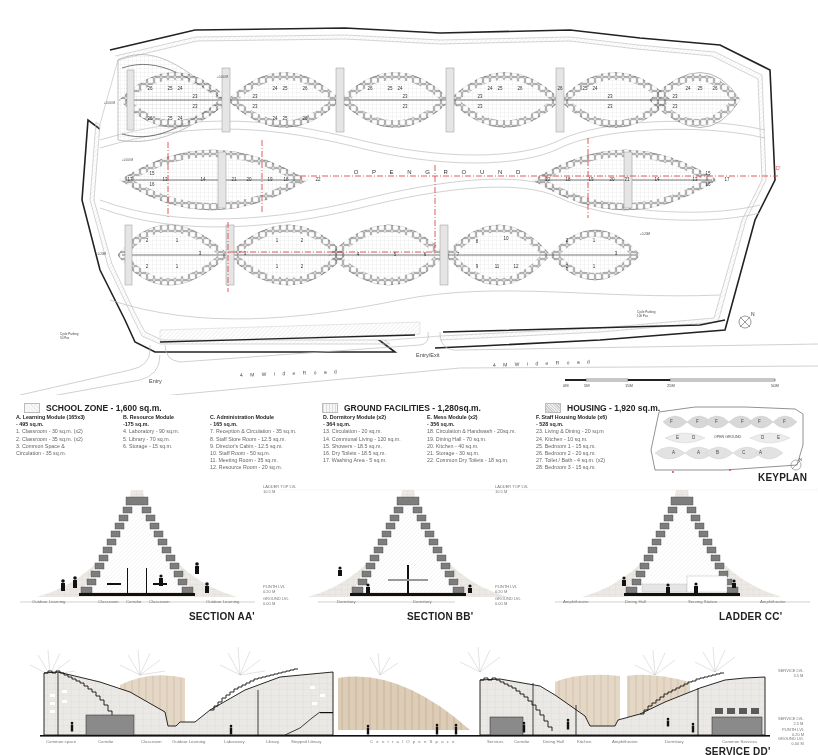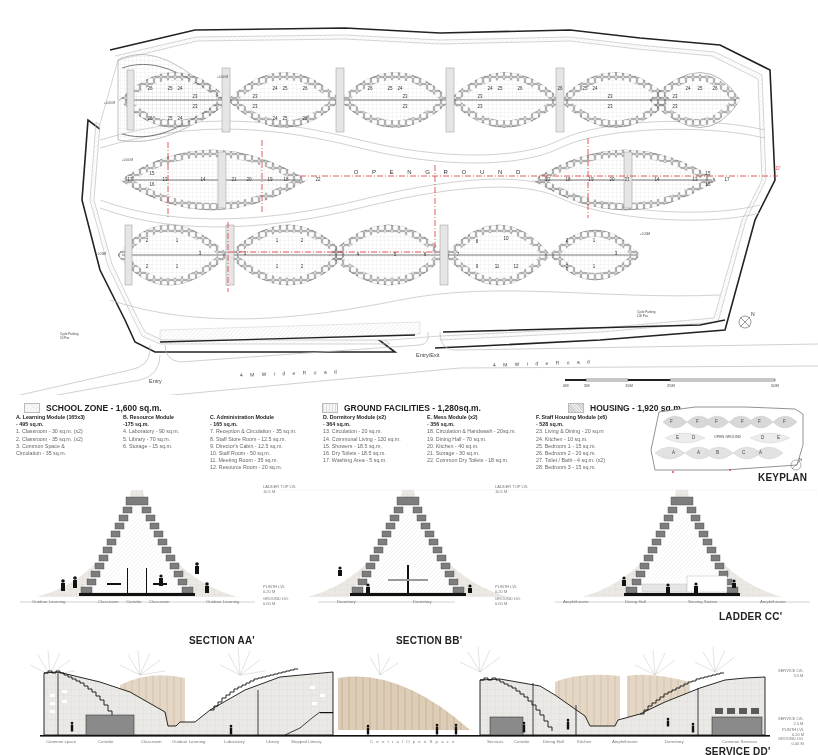--- a/index.html
+++ b/index.html
@@ -257,21 +257,21 @@
 
 <div>
   <div class="zone-head" style="left:24px;top:403px;">
     <span class="swatch sw-school"></span>
     <span>SCHOOL ZONE - 1,600 sq.m.</span>
   </div>
   <div class="zone-head" style="left:322px;top:403px;">
     <span class="swatch sw-student"></span>
     <span>GROUND FACILITIES - 1,280sq.m.</span>
   </div>
-  <div class="zone-head" style="left:560px;top:403px;padding-left:8px;">
+  <div class="zone-head" style="left:537px;top:403px;padding-left:8px;">
     <span class="swatch sw-housing"></span>
     <span>HOUSING - 1,920 sq.m.</span>
   </div>
 
   <div class="module" style="left:16px;top:414px;">
     <div class="mt">A. Learning Module (165x3)</div>
     <div class="ma">- 495 sq.m.</div>
     <div>1. Classroom  - 30 sq.m. (x2)</div>
     <div>2. Classroom  - 35 sq.m. (x2)</div>
     <div>3. Common Space &amp;</div>
@@ -472,21 +472,21 @@
     <line x1="318" y1="122" x2="455" y2="122"></line>
     <line x1="555" y1="122" x2="810" y2="122"></line>
   </g>
 </svg>
 
 <div class="dim" style="left:32px;top:599px;">Outdoor Learning</div>
 <div class="dim" style="left:98px;top:599px;">Classroom</div>
 <div class="dim" style="left:126px;top:599px;">Corridor</div>
 <div class="dim" style="left:149px;top:599px;">Classroom</div>
 <div class="dim" style="left:206px;top:599px;">Outdoor Learning</div>
-<div class="sec-title" style="left:189px;top:611px;margin-top:24px;">SECTION AA'</div>
+<div class="sec-title" style="left:189px;top:611px;">SECTION AA'</div>
 
 <div class="lvl" style="left:263px;top:484px;">
     <div>LADDER TOP LVL</div>
     <div>10.5 M</div>
   </div>
 <div class="lvl" style="left:263px;top:584px;">
     <div>PLINTH LVL</div>
     <div>0.20 M</div>
   </div>
 <div class="lvl" style="left:263px;top:596px;">
@@ -500,21 +500,21 @@
 <div class="lvl" style="left:495px;top:584px;">
     <div>PLINTH LVL</div>
     <div>0.20 M</div>
   </div>
 <div class="lvl" style="left:495px;top:596px;">
     <div>GROUND LVL</div>
     <div>0.00 M</div>
   </div>
 <div class="dim" style="left:337px;top:599px;">Dormitory</div>
 <div class="dim" style="left:413px;top:599px;">Dormitory</div>
-<div class="sec-title" style="left:396px;top:611px;margin-top:24px;">SECTION BB'</div>
+<div class="sec-title" style="left:407px;top:611px;">SECTION BB'</div>
 
 <div class="dim" style="left:563px;top:599px;">Amphitheatre</div>
 <div class="dim" style="left:625px;top:599px;">Dining Hall</div>
 <div class="dim" style="left:688px;top:599px;">Serving Station</div>
 <div class="dim" style="left:760px;top:599px;">Amphitheatre</div>
 <div class="sec-title" style="left:719px;top:611px;">LADDER CC'</div>
 
 <svg class="abs" style="left:0;top:630px;" width="818" height="125" viewBox="0 0 818 125">
   <defs>
     <pattern id="wood" width="7" height="125" patternUnits="userSpaceOnUse">

